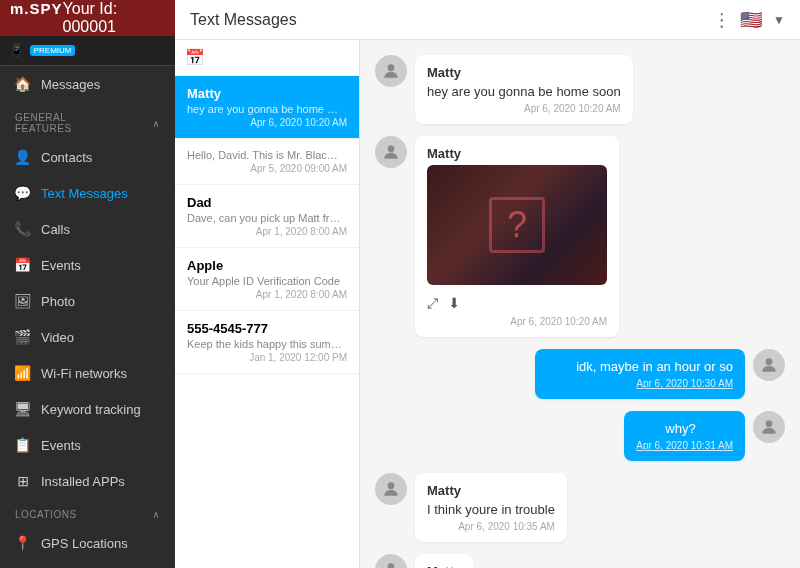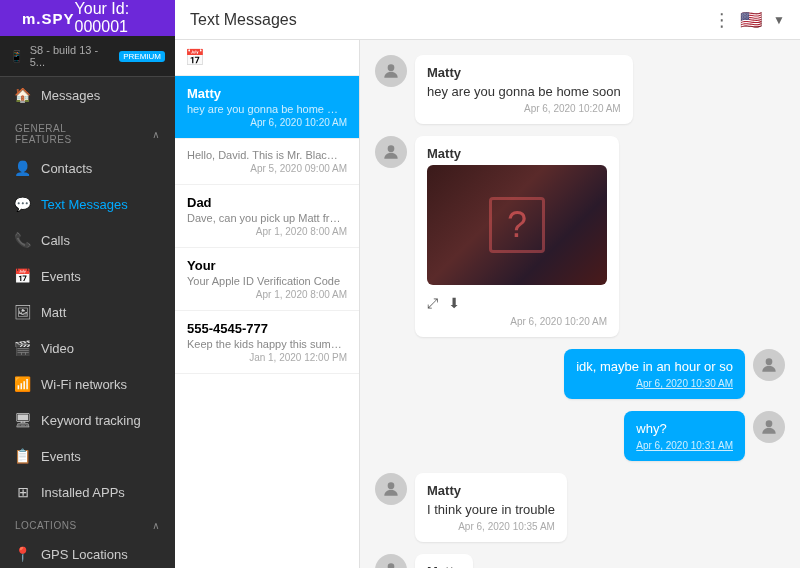--- a/index.html
+++ b/index.html
@@ -1,20 +1,20 @@
 <!DOCTYPE html>
 <html><head>
   <meta charset="utf-8">
   <style>
     * { box-sizing: border-box; margin: 0; padding: 0; }
     body { font-family: 'Segoe UI', Arial, sans-serif; font-size: 13px; background: #f5f5f5; display: flex; height: 568px; width: 800px; overflow: hidden; }
 
     
     .sidebar { width: 175px; background: #2c2c2c; color: #ccc; display: flex; flex-direction: column; height: 100%; flex-shrink: 0; }
-    .sidebar-header { background: #6d28d9; color: white; display: flex; align-items: center; justify-content: space-between; padding: 0 22px; height: 40px; }
+    .sidebar-header { background: #7f1d1d; color: white; display: flex; align-items: flex-start; justify-content: space-between; padding: 0 10px; height: 40px; }
     .sidebar-logo { font-weight: bold; font-size: 15px; color: white; letter-spacing: 1px; }
     .sidebar-user { font-size: 16px; color: white; }
     .sidebar-device { display: flex; align-items: center; padding: 8px 10px; background: #222; border-bottom: 1px solid #444; font-size: 11px; color: #aaa; gap: 6px; }
     .premium-badge { background: #00aaff; color: white; font-size: 8px; padding: 1px 4px; border-radius: 3px; text-align: right; }
     .sidebar-nav-item { display: flex; align-items: center; padding: 10px 15px; cursor: pointer; font-size: 13px; color: #ccc; gap: 10px; }
     .sidebar-nav-item.active { color: #00aaff; }
     .sidebar-section-header { display: flex; align-items: center; justify-content: space-between; padding: 10px 15px 5px; font-size: 10px; color: #888; text-transform: uppercase; letter-spacing: 0.5px; gap: 36px; }
     .sidebar-dashboard { display: flex; align-items: center; padding: 10px 15px; color: #ccc; gap: 10px; font-size: 13px; cursor: pointer; }
     .nav-icon { width: 16px; height: 16px; display: inline-flex; align-items: center; justify-content: center; font-size: 14px; flex-shrink: 0; }
 
@@ -42,21 +42,21 @@
     
     .message-thread { flex: 1; background: #f5f5f5; overflow-y: auto; padding: 15px; display: flex; flex-direction: column; gap: 12px; }
     .msg-bubble-row { display: flex; align-items: flex-start; gap: 8px; }
     .msg-bubble-row.outgoing { flex-direction: row-reverse; }
     .avatar-circle { width: 32px; height: 32px; border-radius: 50%; background: #ccc; display: flex; align-items: center; justify-content: center; flex-shrink: 0; }
     .avatar-circle svg { width: 20px; height: 20px; fill: #888; }
     .msg-bubble { background: white; border-radius: 8px; padding: 10px 12px; max-width: 360px; box-shadow: 0 1px 2px rgba(0,0,0,0.08); }
     .msg-bubble.outgoing { background: #00aaff; color: white; }
     .msg-sender-name { font-weight: 600; font-size: 13px; margin-bottom: 4px; color: #333; }
     .msg-text { font-size: 13px; color: #333; margin-bottom: 4px; }
-    .msg-bubble.outgoing .msg-text { color: white; }
+    .msg-bubble.outgoing .msg-text { color: white; margin-left: 29px; }
     .msg-time { font-size: 10px; color: #aaa; text-align: right; }
     .msg-bubble.outgoing .msg-time { color: rgba(255,255,255,0.8); text-decoration: underline; }
     .msg-image-container { position: relative; }
     .msg-image-placeholder { width: 180px; height: 120px; background: #4a2a2a; border-radius: 6px; display: flex; align-items: center; justify-content: center; overflow: hidden; margin-bottom: 6px; }
     .img-actions { display: flex; gap: 10px; padding: 4px 0; }
     .img-action-btn { color: #555; cursor: pointer; font-size: 14px; }
 
     
     ::-webkit-scrollbar { width: 4px; }
     ::-webkit-scrollbar-thumb { background: #ccc; border-radius: 2px; }
@@ -68,21 +68,20 @@
 </head>
 <body>
 
 <div class="sidebar">
   <div class="sidebar-header">
     <span class="sidebar-logo">m.SPY</span>
     <span class="sidebar-user">Your Id: 000001</span>
   </div>
   <div class="sidebar-device">
     <span>📱</span>
-    <span>S8 - build 13 - 5...</span>
     <span class="premium-badge">PREMIUM</span>
   </div>
   <div class="sidebar-dashboard">
     <span class="nav-icon">🏠</span>
     <span>Messages</span>
   </div>
   <div class="sidebar-section-header">
     <span>GENERAL FEATURES</span>
     <span>∧</span>
   </div>
@@ -98,21 +97,21 @@
   <div class="sidebar-nav-item">
     <span class="nav-icon">📞</span>
     <span>Calls</span>
   </div>
   <div class="sidebar-nav-item">
     <span class="nav-icon">📅</span>
     <span>Events</span>
   </div>
   <div class="sidebar-nav-item">
     <span class="nav-icon">🖼</span>
-    <span>Matt</span>
+    <span>Photo</span>
   </div>
   <div class="sidebar-nav-item">
     <span class="nav-icon">🎬</span>
     <span>Video</span>
   </div>
   <div class="sidebar-nav-item">
     <span class="nav-icon">📶</span>
     <span>Wi-Fi networks</span>
   </div>
   <div class="sidebar-nav-item">
@@ -167,21 +166,21 @@
       <div class="msg-list-item">
         <div class="preview">Hello, David. This is Mr. Black. I've noti...</div>
         <div class="timestamp">Apr 5, 2020 09:00 AM</div>
       </div>
       <div class="msg-list-item">
         <div class="sender">Dad</div>
         <div class="preview">Dave, can you pick up Matt from schoo...</div>
         <div class="timestamp">Apr 1, 2020 8:00 AM</div>
       </div>
       <div class="msg-list-item">
-        <div class="sender">Your</div>
+        <div class="sender">Apple</div>
         <div class="preview">Your Apple ID Verification Code</div>
         <div class="timestamp">Apr 1, 2020 8:00 AM</div>
       </div>
       <div class="msg-list-item">
         <div class="sender">555-4545-777</div>
         <div class="preview">Keep the kids happy this summer with ...</div>
         <div class="timestamp">Jan 1, 2020 12:00 PM</div>
       </div>
     </div>
 

